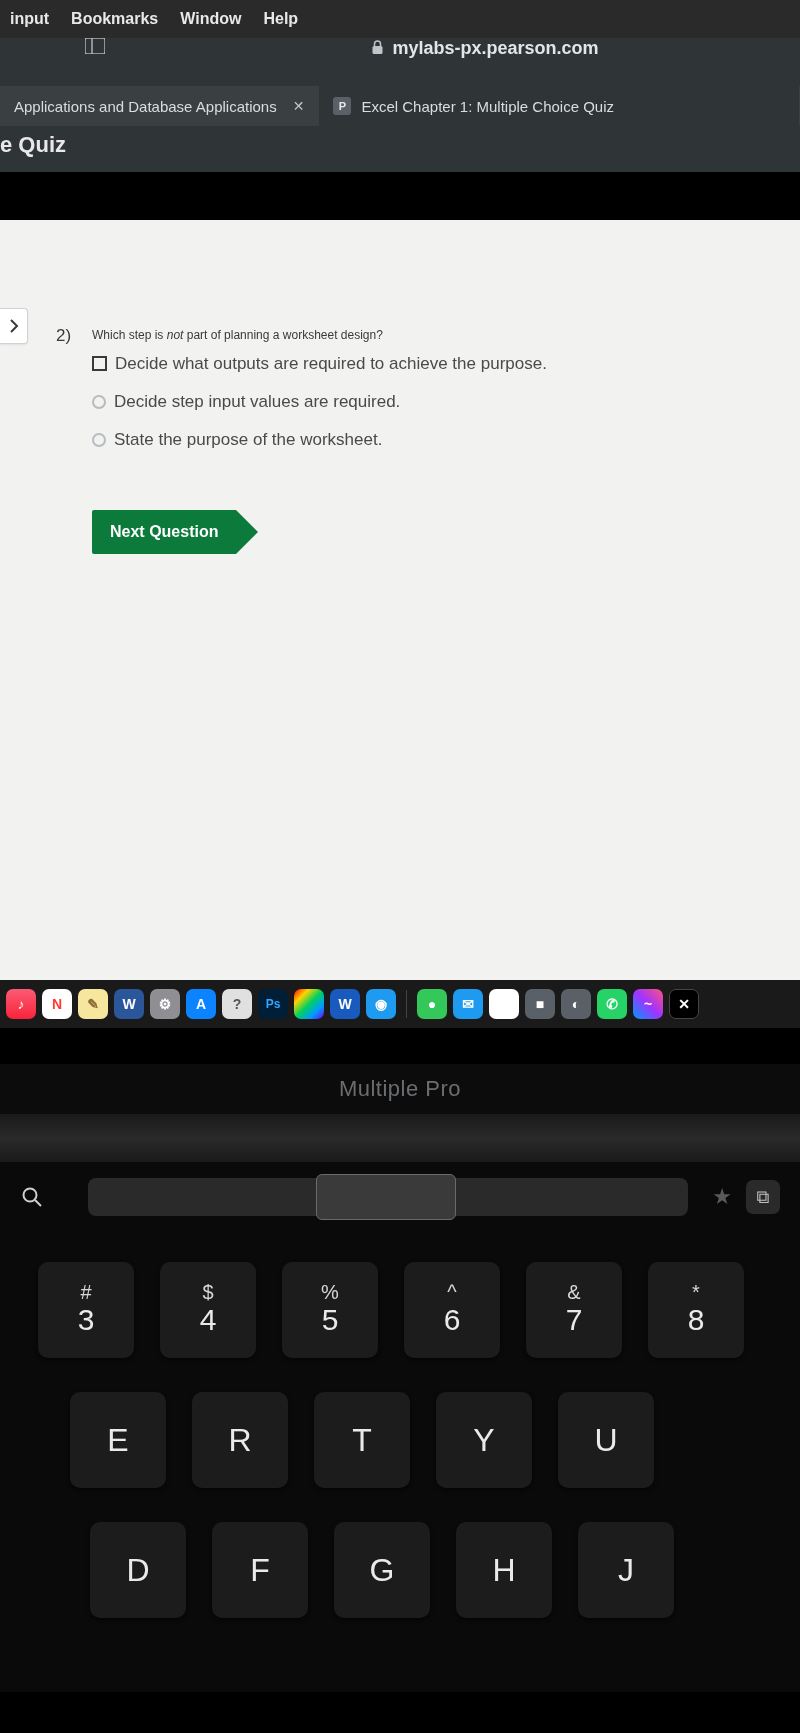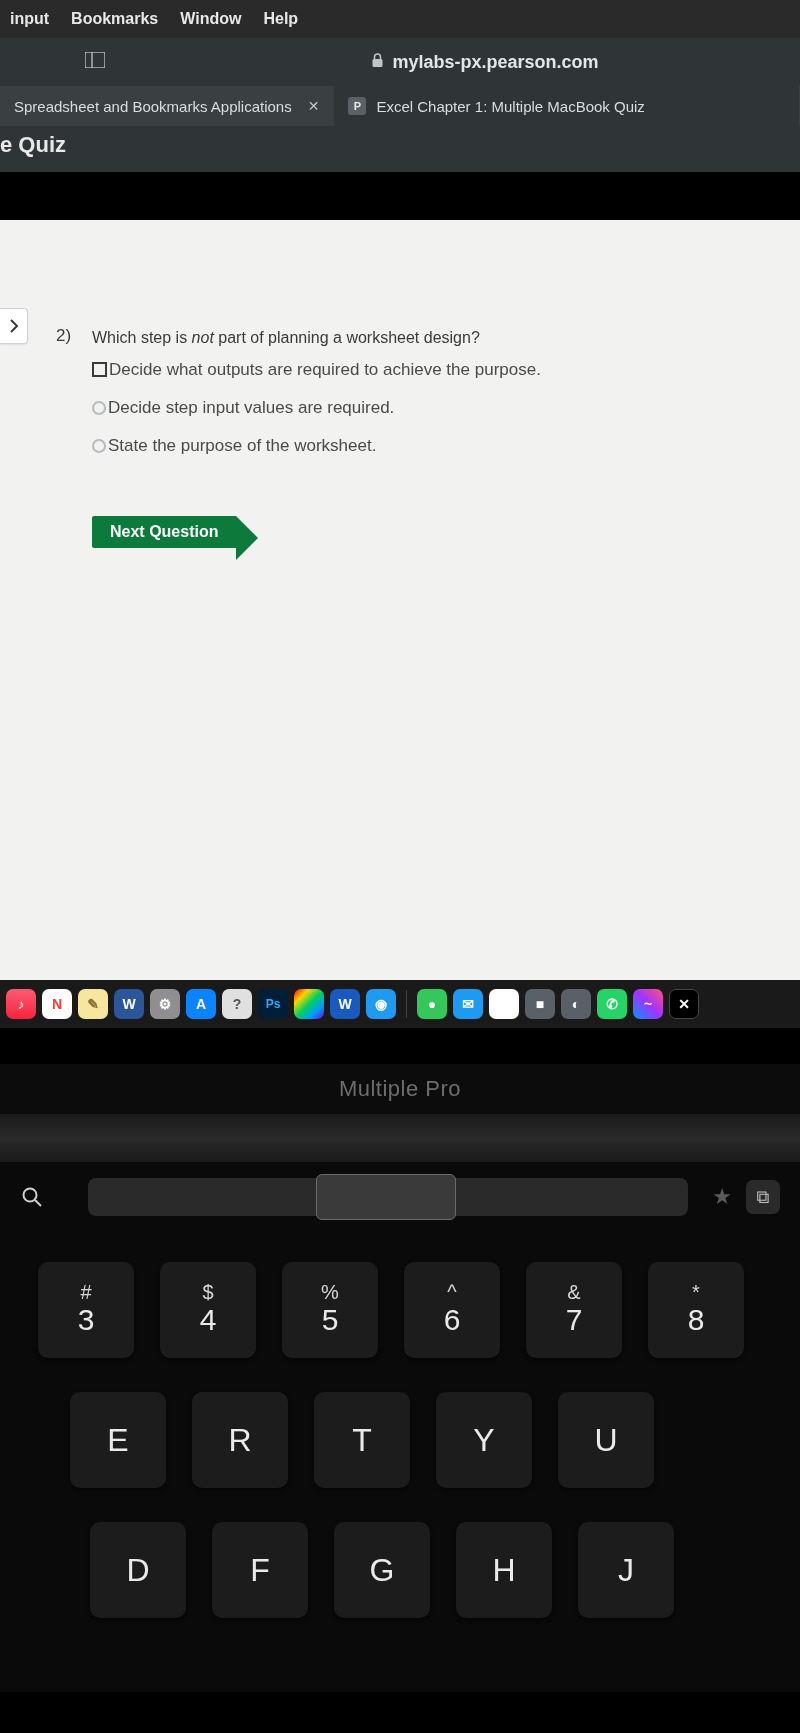--- a/index.html
+++ b/index.html
@@ -4,21 +4,21 @@
   <style>
     * { margin: 0; padding: 0; box-sizing: border-box; }
     body { font-family: -apple-system, BlinkMacSystemFont, "Segoe UI", Helvetica, Arial, sans-serif; background:#000; width:800px; height:1733px; overflow:hidden; position:relative; }
 
     
     .menubar { background:#2a2a2a; color:#e8e8e8; height:38px; display:flex; align-items:center; padding:0 10px; font-size:16px; font-weight:600; gap:22px; }
     .menubar span { }
 
     
     .browser-chrome { background:#2f3436; color:#e8e8e8; }
-    .toolbar-row { display:flex; align-items:center; height:48px; padding:0 10px; }
+    .toolbar-row { display:flex; align-items:flex-start; height:48px; padding:0 10px; }
     .toolbar-left { flex:0 0 170px; display:flex; justify-content:center; }
     .sidebar-toggle { color:#aeb4b8; font-size:18px; }
     .url-area { flex:1; display:flex; justify-content:center; align-items:center; gap:8px; }
     .lock { font-size:14px; color:#bfc5c8; }
     .url-text { font-size:18px; font-weight:600; color:#e1e6e9; }
 
     
     .tabs-row { display:flex; align-items:stretch; height:40px; }
     .tab { display:flex; align-items:center; gap:10px; padding:0 14px; font-size:15px; color:#d8dde0; border-right:1px solid #3a4042; position:relative; }
     .tab.active { background:#3a4042; }
@@ -36,29 +36,29 @@
     .white-top { height:48px; background:#f2f2f0; position:absolute; top:0; left:0; right:0; }
 
     .content-wrap { position:relative; }
     .chevron-btn { position:absolute; left:0; top:62px; width:28px; height:36px; background:#fff; border:1px solid #cfd3d6; border-left:none; display:flex; align-items:center; justify-content:center; border-radius:0 4px 4px 0; box-shadow:0 1px 2px rgba(0,0,0,.08); }
     .chevron-btn svg { width:10px; height:14px; }
 
     .question-block { padding:80px 40px 40px 56px; }
     .q-row { display:flex; gap:14px; }
     .q-num { font-size:17px; color:#3a3a3a; min-width:22px; }
     .q-body { flex:1; }
-    .q-stem { font-size:16px; color:#3a3a3a; line-height:1.5; }
+    .q-stem { font-size:12px; color:#3a3a3a; line-height:1.5; }
     .q-stem em { font-style:italic; }
 
     .options { margin-top:10px; display:flex; flex-direction:column; gap:18px; }
-    .opt { display:flex; align-items:flex-start; gap:2px; font-size:17px; color:#4a4a4a; }
+    .opt { display:flex; align-items:flex-start; gap:8px; font-size:17px; color:#4a4a4a; }
     .checkbox { width:15px; height:15px; border:2px solid #3a3a3a; margin-top:2px; flex-shrink:0; }
     .radio { width:14px; height:14px; border:2px solid #b6bcc0; border-radius:50%; margin-top:3px; flex-shrink:0; }
 
-    .next-btn { margin-top:60px; display:inline-flex; align-items:center; background:#0b7a3b; color:#fff; font-size:16px; font-weight:600; height:32px; padding:0 18px 0 18px; position:relative; border-radius:2px 0 0 2px; }
+    .next-btn { margin-top:60px; display:inline-flex; align-items:center; background:#0b7a3b; color:#fff; font-size:16px; font-weight:600; height:44px; padding:0 18px 0 18px; position:relative; border-radius:2px 0 0 2px; }
     .next-btn::after { content:""; position:absolute; right:-22px; top:0; width:0; height:0; border-top:22px solid transparent; border-bottom:22px solid transparent; border-left:22px solid #0b7a3b; }
 
     .page-spacer { height:320px; background:#f2f2f0; }
 
     
     .dock-area { background:#1a1a1a; padding:8px 6px; display:flex; align-items:center; gap:6px; height:48px; }
     .dock-icon { width:30px; height:30px; border-radius:7px; display:flex; align-items:center; justify-content:center; font-size:14px; color:#fff; font-weight:700; flex-shrink:0; }
     .dock-sep { width:1px; height:28px; background:#444; margin:0 4px; flex-shrink:0; }
     .i-music{background:linear-gradient(#fb5a74,#fa233b);} 
     .i-news{background:#fff;color:#ff3b30;}
@@ -127,26 +127,26 @@
         <svg width="13" height="15" viewBox="0 0 13 15">
             <rect x="1.5" y="6" width="10" height="8" rx="1.5" fill="#bfc5c8"></rect>
             <path d="M3.5 6 V4 a3 3 0 0 1 6 0 V6" fill="none" stroke="#bfc5c8" stroke-width="1.5"></path>
           </svg>
       </span>
       <span class="url-text">mylabs-px.pearson.com</span>
     </div>
   </div>
   <div class="tabs-row">
     <div class="tab active">
-      <span class="tab-label">Spreadsheet and Bookmarks Applications</span>
+      <span class="tab-label">Applications and Database Applications</span>
       <span class="tab-close">✕</span>
     </div>
     <div class="tab inactive">
       <span class="favicon">P</span>
-      <span class="tab-label">Excel Chapter 1: Multiple MacBook Quiz</span>
+      <span class="tab-label">Excel Chapter 1: Multiple Choice Quiz</span>
     </div>
   </div>
   <div class="page-subbar">e Quiz</div>
 </div>
 
 <div class="page">
   <div class="white-top"></div>
   <div class="light-band"></div>
   <div class="content-wrap">
     <div class="chevron-btn">

